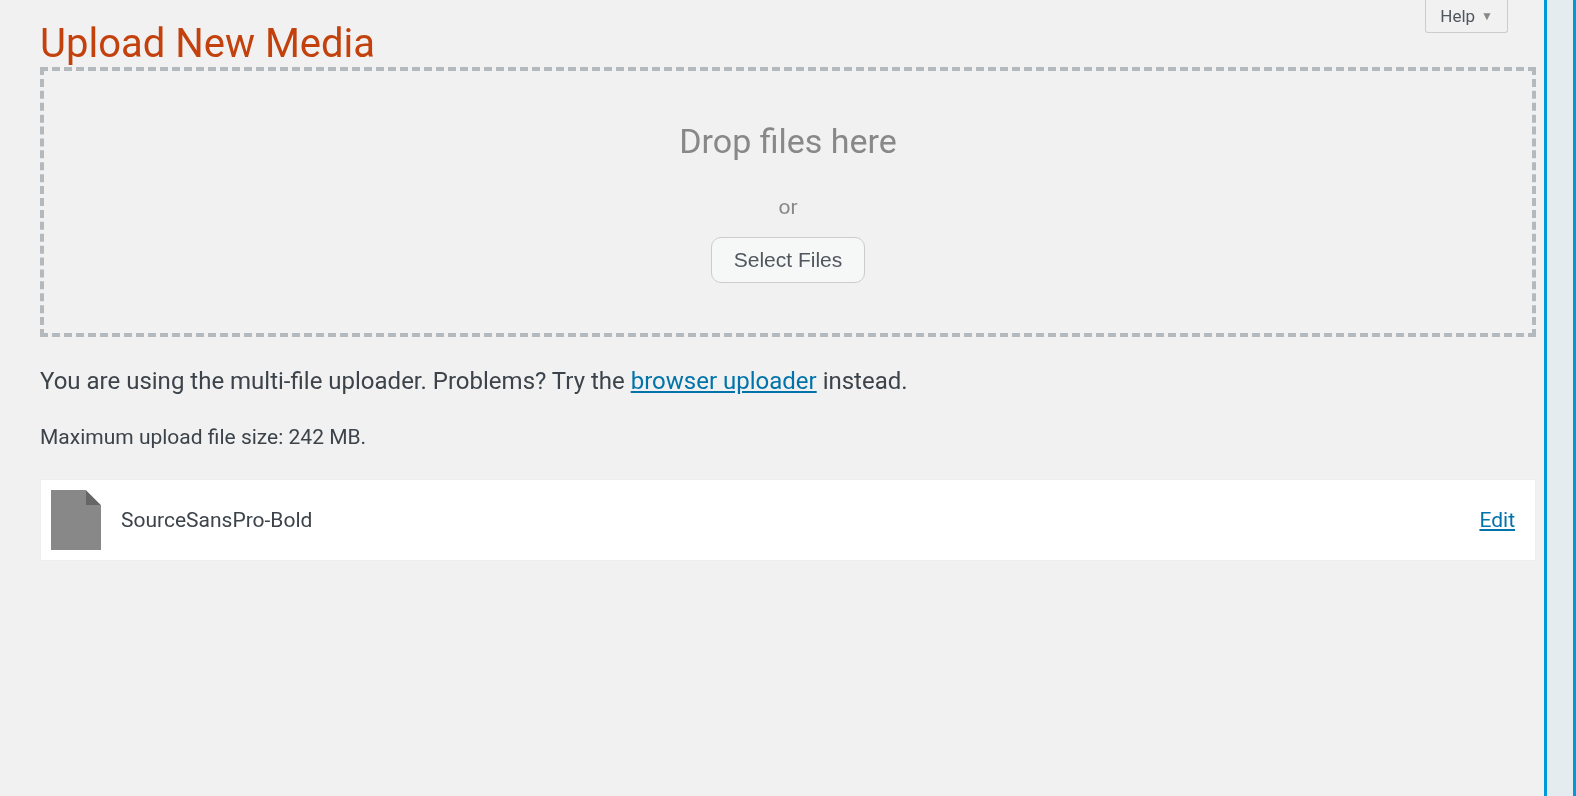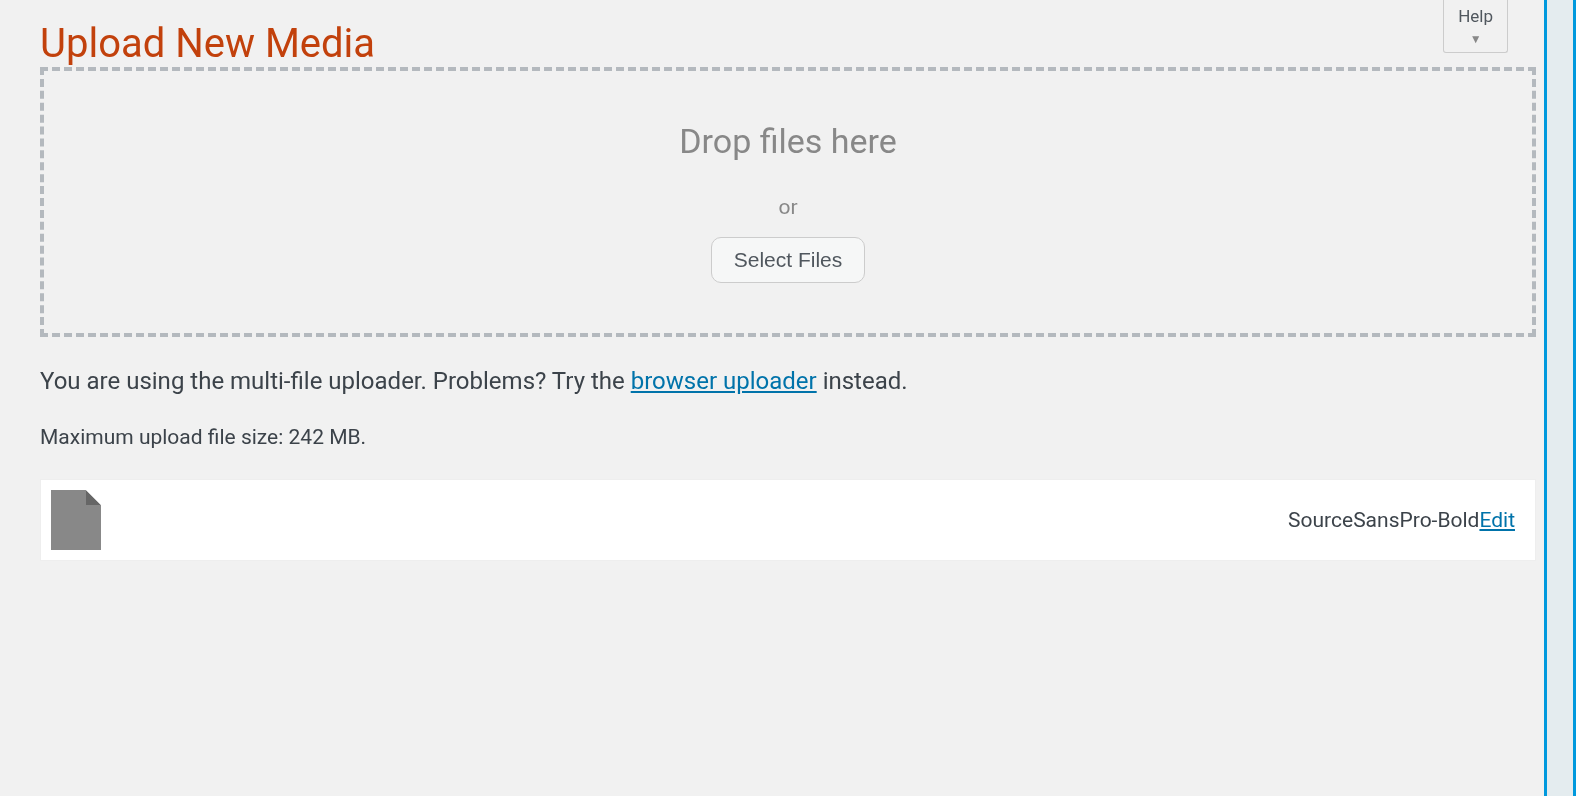--- a/index.html
+++ b/index.html
@@ -38,21 +38,20 @@
       border-top: none;
       border-bottom-left-radius: 3px;
       border-bottom-right-radius: 3px;
       padding: 6px 14px;
       display: flex;
       align-items: center;
       gap: 6px;
       cursor: pointer;
       color: #50575e;
       font-size: 17px;
-      flex-direction: column;
     }
     .help-tab .arrow {
       font-size: 12px;
       color: #888;
     }
     h1.page-title {
       font-size: 40px;
       font-weight: 400;
       color: #c2410c;
       margin-top: 20px;
@@ -130,21 +129,20 @@
       right: 0;
       width: 0;
       height: 0;
       border-top: 15px solid #fff;
       border-left: 15px solid transparent;
     }
     .file-name {
       font-size: 21px;
       color: #3c434a;
       flex: 1;
-      text-align: right;
     }
     .file-edit {
       font-size: 21px;
       color: #0073aa;
       text-decoration: underline;
       cursor: pointer;
     }
   </style>
 </head>
 <body>

